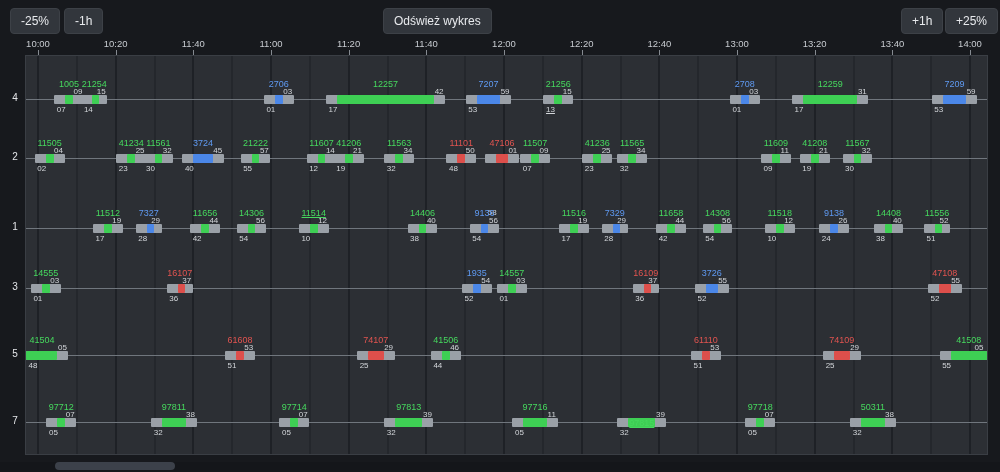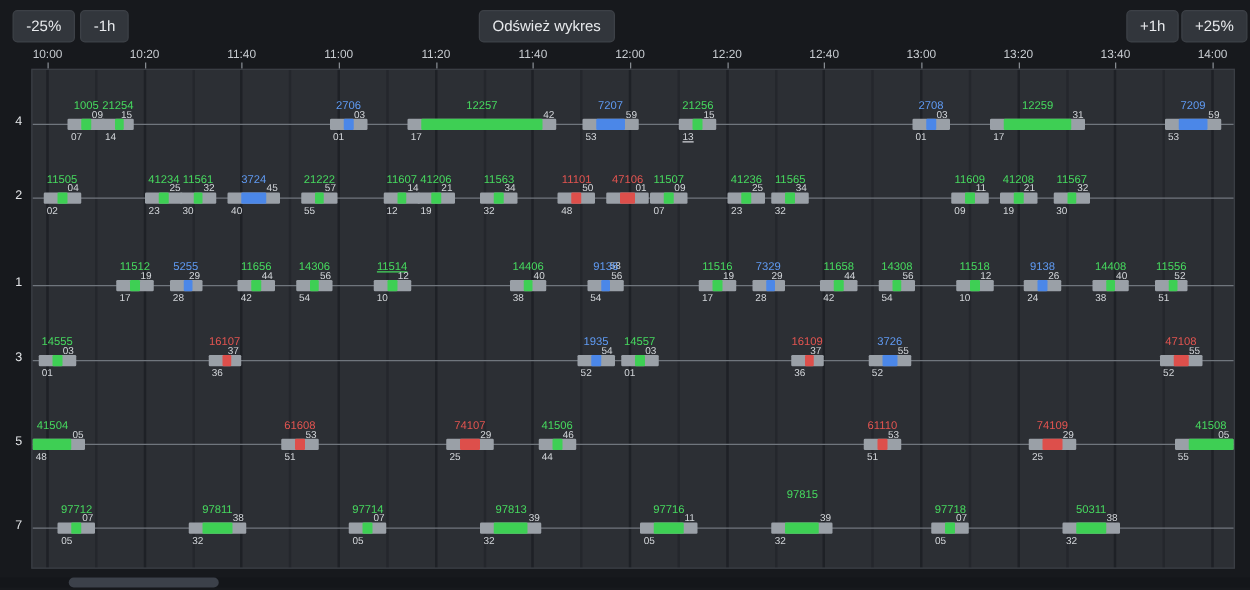--- a/index.html
+++ b/index.html
@@ -248,21 +248,21 @@
       <div class="t-min" style="left: 840.267px; top: 90px;">32</div>
       <div class="t-min" style="left: 823.5px; top: 108px;">30</div>
       <div class="track-line" style="top: 172px;"></div>
       <div class="bar-gray" style="left: 67.0167px; width: 29.7667px; top: 168px;"></div>
       <div class="bar-stop" style="left: 78.0167px; width: 7.76667px; top: 168px; background: rgb(62, 207, 84);"></div>
       <div class="t-num" style="left: 81.9px; top: 152px; color: rgb(70, 217, 94);">11512</div>
       <div class="t-min" style="left: 90.7833px; top: 160px;">19</div>
       <div class="t-min" style="left: 74.0167px; top: 178px;">17</div>
       <div class="bar-gray" style="left: 109.733px; width: 25.8833px; top: 168px;"></div>
       <div class="bar-stop" style="left: 120.733px; width: 7px; top: 168px; background: rgb(75, 135, 232);"></div>
-      <div class="t-num" style="left: 122.675px; top: 152px; color: rgb(95, 154, 242);">5255</div>
+      <div class="t-num" style="left: 122.675px; top: 152px; color: rgb(95, 154, 242);">7327</div>
       <div class="t-min" style="left: 129.617px; top: 160px;">29</div>
       <div class="t-min" style="left: 116.733px; top: 178px;">28</div>
       <div class="bar-gray" style="left: 164.1px; width: 29.7667px; top: 168px;"></div>
       <div class="bar-stop" style="left: 175.1px; width: 7.76667px; top: 168px; background: rgb(62, 207, 84);"></div>
       <div class="t-num" style="left: 178.983px; top: 152px; color: rgb(70, 217, 94);">11656</div>
       <div class="t-min" style="left: 187.867px; top: 160px;">44</div>
       <div class="t-min" style="left: 171.1px; top: 178px;">42</div>
       <div class="bar-gray" style="left: 210.7px; width: 29.7667px; top: 168px;"></div>
       <div class="bar-stop" style="left: 221.7px; width: 7.76667px; top: 168px; background: rgb(62, 207, 84);"></div>
       <div class="t-num" style="left: 225.583px; top: 152px; color: rgb(70, 217, 94);">14306</div>
@@ -416,21 +416,21 @@
       <div class="t-num" style="left: 382.858px; top: 346px; color: rgb(70, 217, 94);">97813</div>
       <div class="t-min" style="left: 401.45px; top: 354px;">39</div>
       <div class="t-min" style="left: 365.267px; top: 372px;">32</div>
       <div class="bar-gray" style="left: 486.417px; width: 45.3px; top: 362px;"></div>
       <div class="bar-stop" style="left: 497.417px; width: 23.3px; top: 362px; background: rgb(62, 207, 84);"></div>
       <div class="t-num" style="left: 509.067px; top: 346px; color: rgb(70, 217, 94);">97716</div>
       <div class="t-min" style="left: 525.717px; top: 354px;">11</div>
       <div class="t-min" style="left: 493.417px; top: 372px;">05</div>
       <div class="bar-gray" style="left: 591.267px; width: 49.1833px; top: 362px;"></div>
       <div class="bar-stop" style="left: 602.267px; width: 27.1833px; top: 362px; background: rgb(62, 207, 84);"></div>
-      <div class="t-num" style="left: 615.858px; top: 334px; color: rgb(70, 217, 94);">97815</div>
+      <div class="t-num" style="left: 615.858px; top: 362px; color: rgb(70, 217, 94); text-decoration: underline;">97815</div>
       <div class="t-min" style="left: 634.45px; top: 354px;">39</div>
       <div class="t-min" style="left: 598.267px; top: 372px;">32</div>
       <div class="bar-gray" style="left: 719.417px; width: 29.7667px; top: 362px;"></div>
       <div class="bar-stop" style="left: 730.417px; width: 7.76667px; top: 362px; background: rgb(62, 207, 84);"></div>
       <div class="t-num" style="left: 734.3px; top: 346px; color: rgb(70, 217, 94);">97718</div>
       <div class="t-min" style="left: 743.183px; top: 354px;">07</div>
       <div class="t-min" style="left: 726.417px; top: 372px;">05</div>
       <div class="bar-gray" style="left: 824.267px; width: 45.3px; top: 362px;"></div>
       <div class="bar-stop" style="left: 835.267px; width: 23.3px; top: 362px; background: rgb(62, 207, 84);"></div>
       <div class="t-num" style="left: 846.917px; top: 346px; color: rgb(70, 217, 94);">50311</div>

